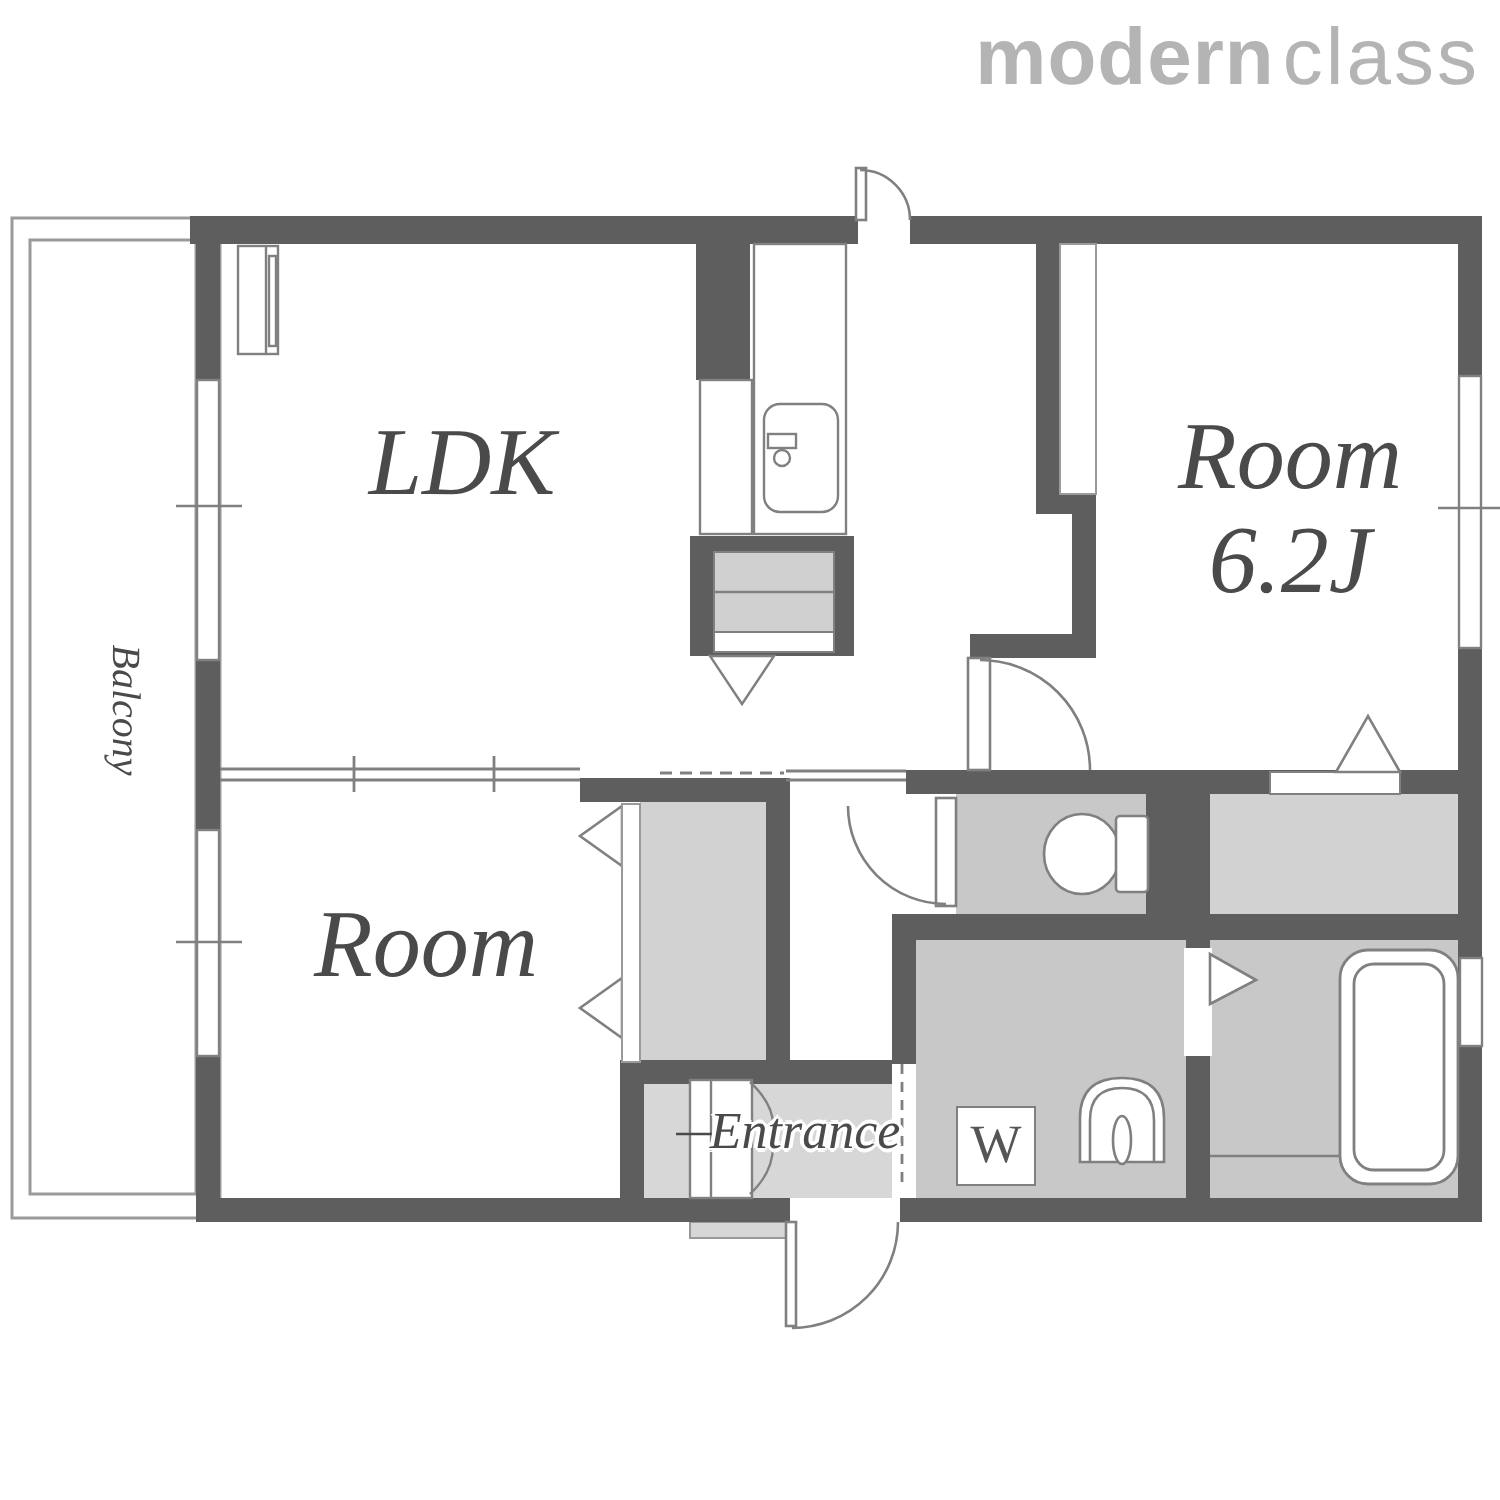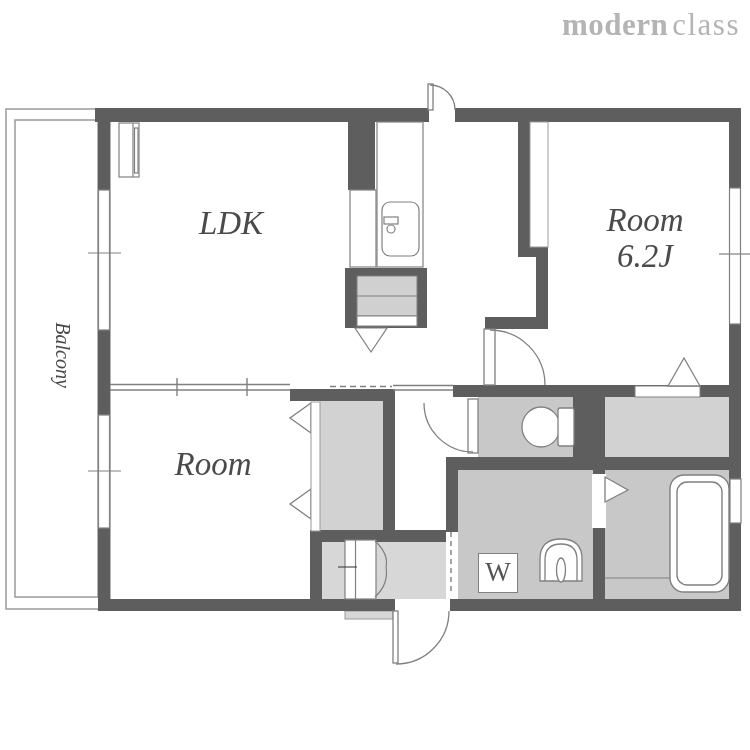--- a/index.html
+++ b/index.html
@@ -5,29 +5,29 @@
   :root{
     --wall:#5e5e5e; --line:#808080; --thin:#9a9a9a;
     --floor:#c8c8c8; --closet:#d2d2d2; --entrance:#d7d7d7; --counter:#d0d0d0;
     --text:#4a4a4a; --logo:#b4b4b4; --white:#ffffff;
   }
   html,body{margin:0;padding:0;background:#fff;}
   #canvas{position:relative;width:750px;height:750px;background:#fff;overflow:hidden;
           font-family:"Liberation Serif",serif;}
   #plan-svg{position:absolute;left:0;top:0;}
   .label{position:absolute;color:var(--text);font-style:italic;text-align:center;line-height:1.08;}
-  .room-label{font-size:33px;text-align:center;}
+  .room-label{font-size:48px;text-align:center;}
   .balcony-label{font-size:20px;transform:rotate(90deg);}
   .entrance-label{font-size:26px;
      text-shadow:-2px 0 #fff,2px 0 #fff,0 -2px #fff,0 2px #fff,-1px -1px #fff,1px 1px #fff,-1px 1px #fff,1px -1px #fff;}
   .washer-box{position:absolute;left:478px;top:553px;width:40px;height:40px;background:#fff;
      border:1.5px solid var(--line);box-sizing:border-box;color:#555;
      font-size:27px;line-height:37px;text-align:center;}
-  .logo{position:absolute;top:7px;right:10px;font-family:Liberation Serif, serif;
-     font-size:31px;color:var(--logo);letter-spacing:.5px;}
+  .logo{position:absolute;top:7px;right:10px;font-family:Liberation Sans, sans-serif;
+     font-size:40px;color:var(--logo);letter-spacing:.5px;}
   .logo .b{font-weight:700;}
   .logo .l{font-weight:300;letter-spacing:1.5px;margin-left:4px;}
 </style>
 </head>
 <body>
 
 <div id="canvas">
 
   <svg id="plan-svg" width="750" height="750" viewBox="0 0 750 750">
 
@@ -169,20 +169,21 @@
     <div>Room</div>
     <div>6.2J</div>
   </div>
 
   <div class="label room-label" style="left:133px;top:447px;width:160px;">
     <div>Room</div>
   </div>
 
   <div class="label balcony-label" style="left:0px;top:340px;width:115px;height:30px;">Balcony</div>
 
+  <div class="label entrance-label" style="left:330px;top:552px;width:145px;">Entrance</div>
 
   <div class="washer-box">
     <span>W</span>
   </div>
 
   <div class="logo">
     <span class="b">modern</span><span class="l">class</span>
   </div>
 </div>
 

